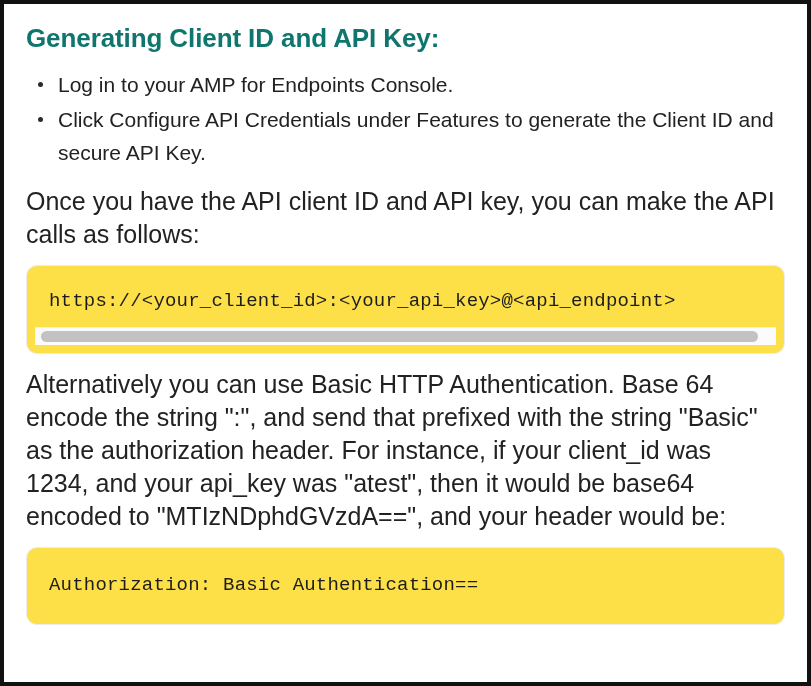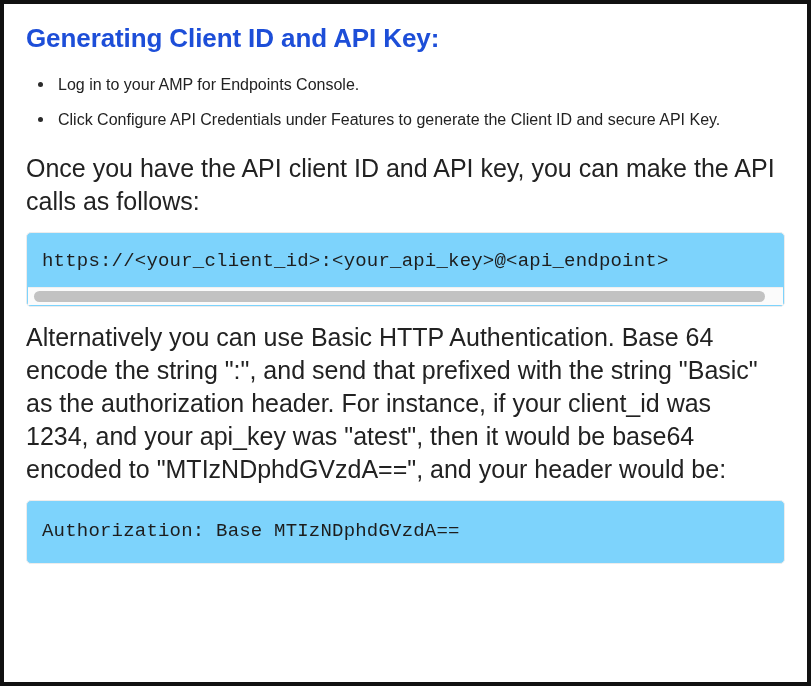--- a/index.html
+++ b/index.html
@@ -30,35 +30,35 @@
   #doc-content {
     box-sizing: border-box;
     padding: 12px 18px 0 18px;
   }
 
   
   .doc-heading {
     font-family: "Liberation Sans", sans-serif;
     font-size: 26px;
     font-weight: bold;
-    color: #1d4ed8;
+    color: #0f766e;
     letter-spacing: -0.1px;
     margin: 8px 0 14px 4px;
     line-height: 1.15;
   }
 
   
   .doc-list {
     list-style: none;
     margin: 0 0 16px 0;
     padding: 0;
   }
   .doc-list li {
     position: relative;
-    font-size: 16px;
+    font-size: 21px;
     line-height: 33px;
     color: #222222;
     padding-left: 32px;
     margin: 0 0 2px 4px;
     max-width: 740px;
   }
   .doc-list li .bullet-dot {
     position: absolute;
     left: 12px;
     top: 14px;
@@ -74,25 +74,25 @@
     line-height: 33px;
     color: #222222;
     margin: 0 0 14px 4px;
     max-width: 752px;
   }
   .doc-para.tight-top { margin-top: 2px; }
 
   
   .code-block {
     box-sizing: border-box;
-    background: #7dd3fc;
+    background: #fde047;
     border: 1px solid #ececec;
-    border-radius: 5px;
+    border-radius: 11px;
     margin: 0 4px 14px 4px;
-    padding: 1px;
+    padding: 8px;
     position: relative;
   }
   .code-block .code-line {
     font-family: "Liberation Mono", monospace;
     font-size: 19px;
     line-height: 1.2;
     color: #1d1d1d;
     padding: 16px 14px 14px 14px;
     white-space: pre;
     overflow: hidden;
@@ -142,17 +142,17 @@
     <div class="code-block">
       <div class="code-line">https://&lt;your_client_id&gt;:&lt;your_api_key&gt;@&lt;api_endpoint&gt;</div>
       <div class="code-scrollbar">
         <div class="scroll-thumb"></div>
       </div>
     </div>
 
     <p class="doc-para tight-top">Alternatively you can use Basic HTTP Authentication. Base 64 encode the string ":", and send that prefixed with the string "Basic" as the authorization header. For instance, if your client_id was 1234, and your api_key was "atest", then it would be base64 encoded to "MTIzNDphdGVzdA==", and your header would be:</p>
 
     <div class="code-block no-scroll">
-      <div class="code-line">Authorization: Base MTIzNDphdGVzdA==</div>
+      <div class="code-line">Authorization: Basic Authentication==</div>
     </div>
 
   </div>
 </div>
 
 </body></html>

